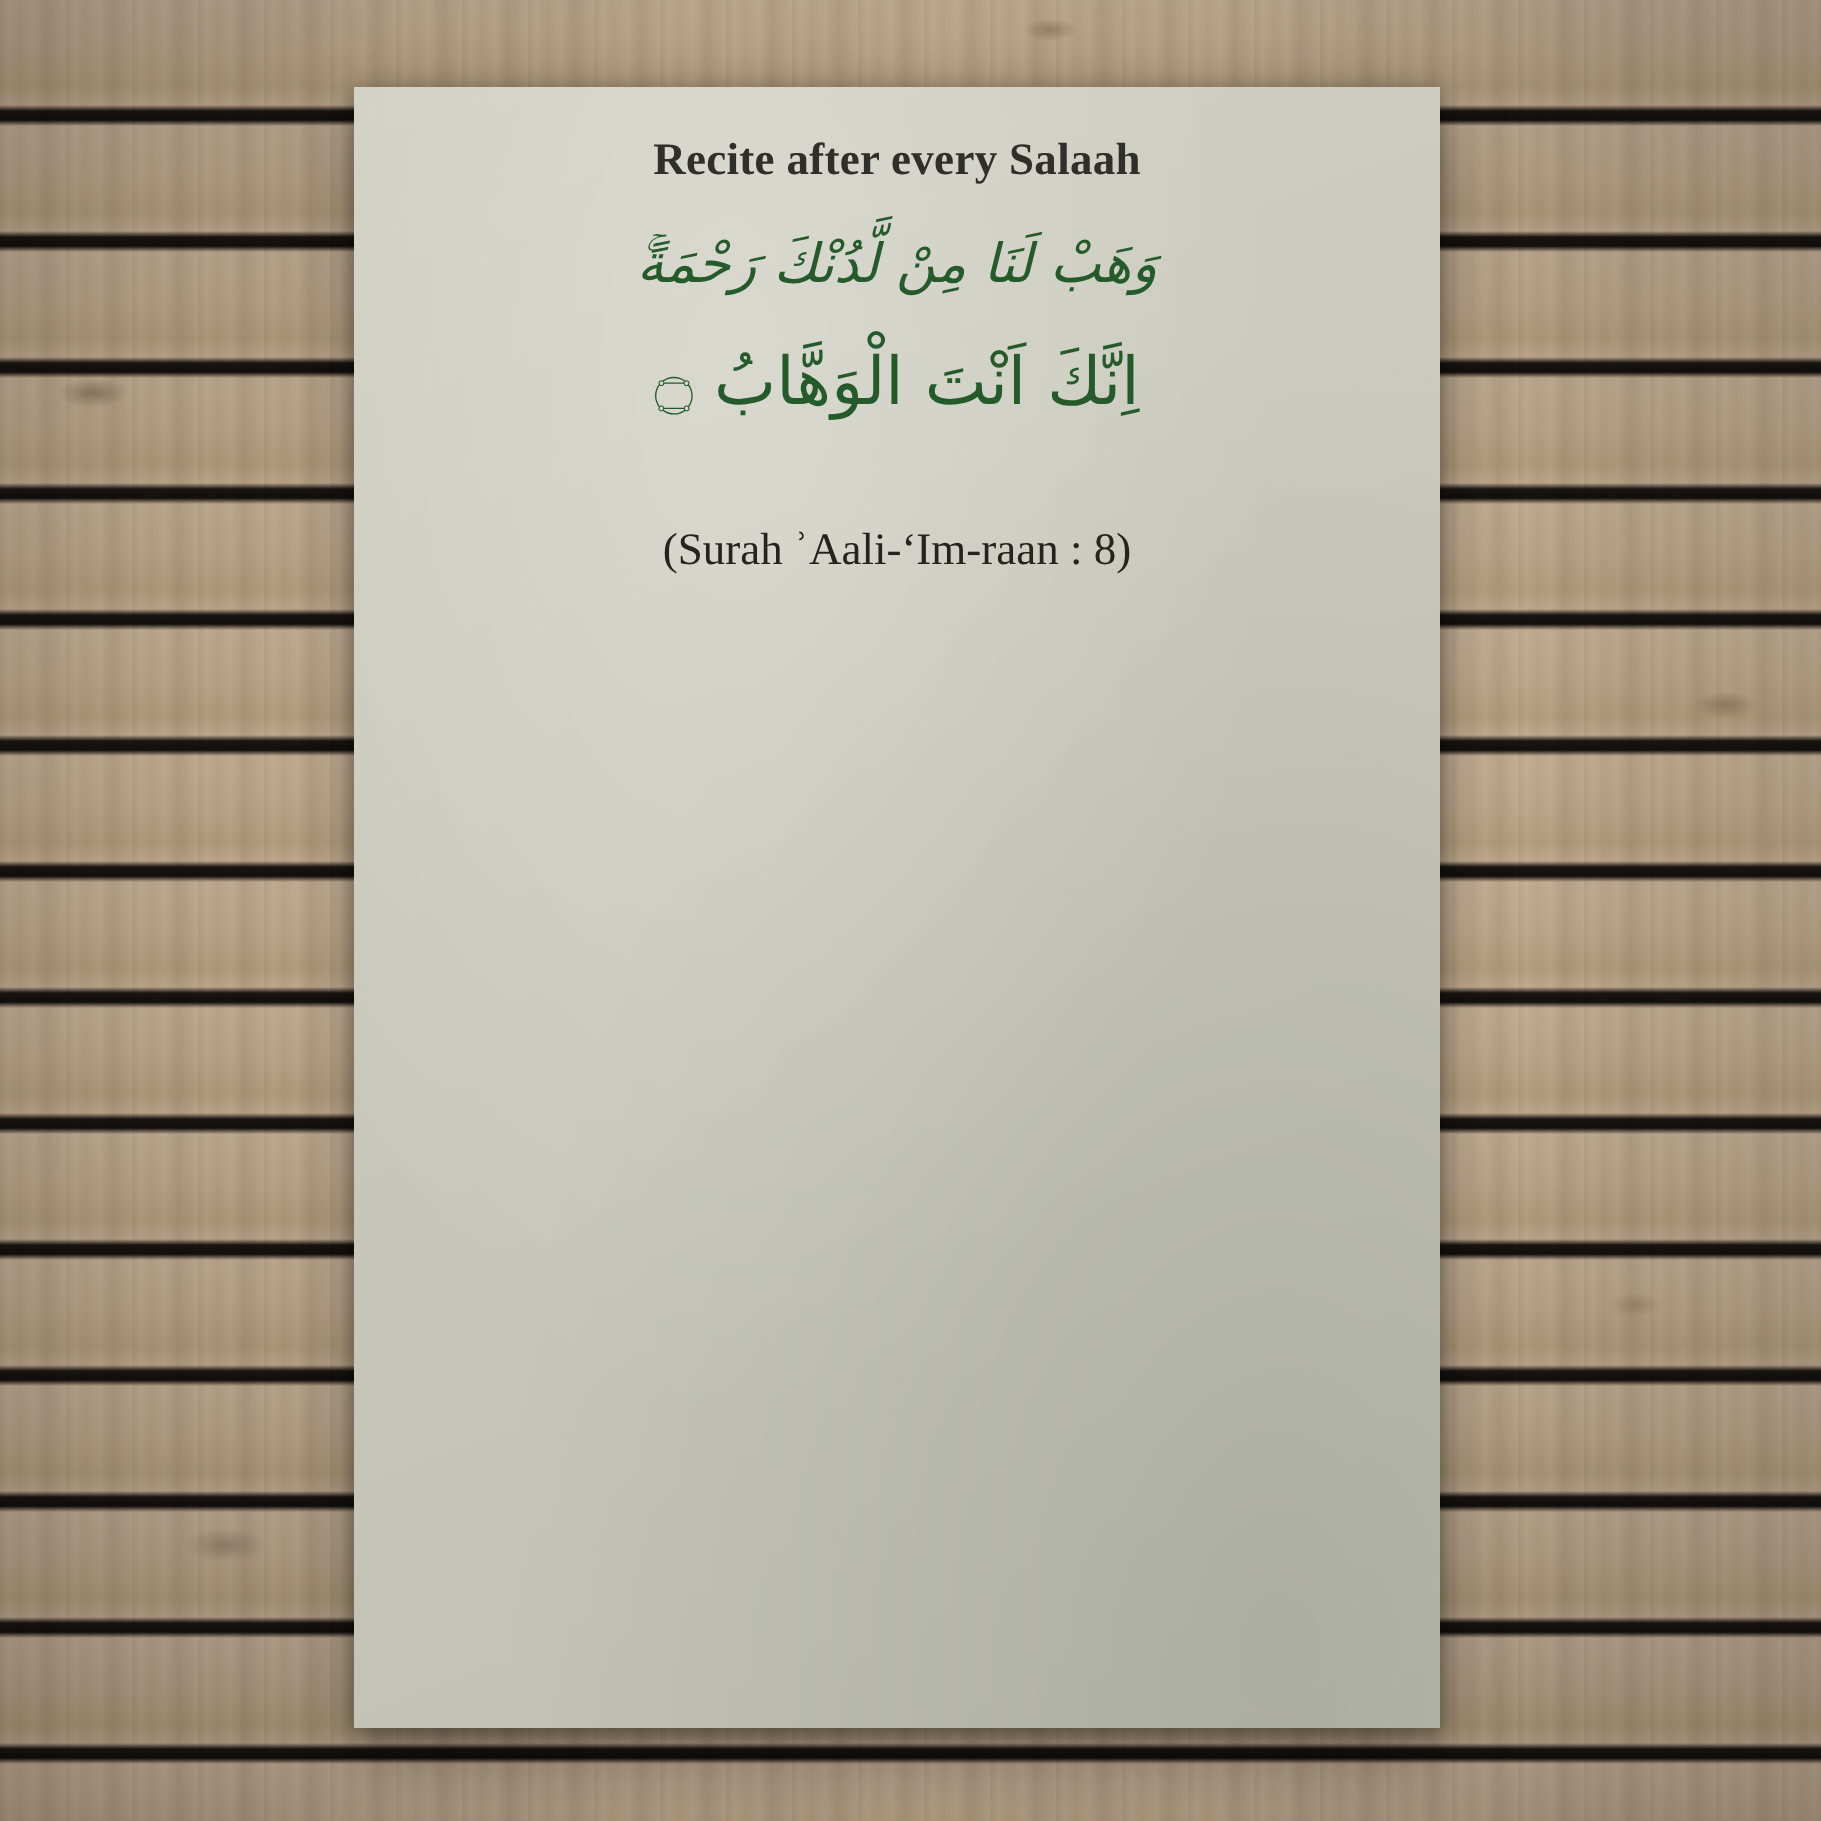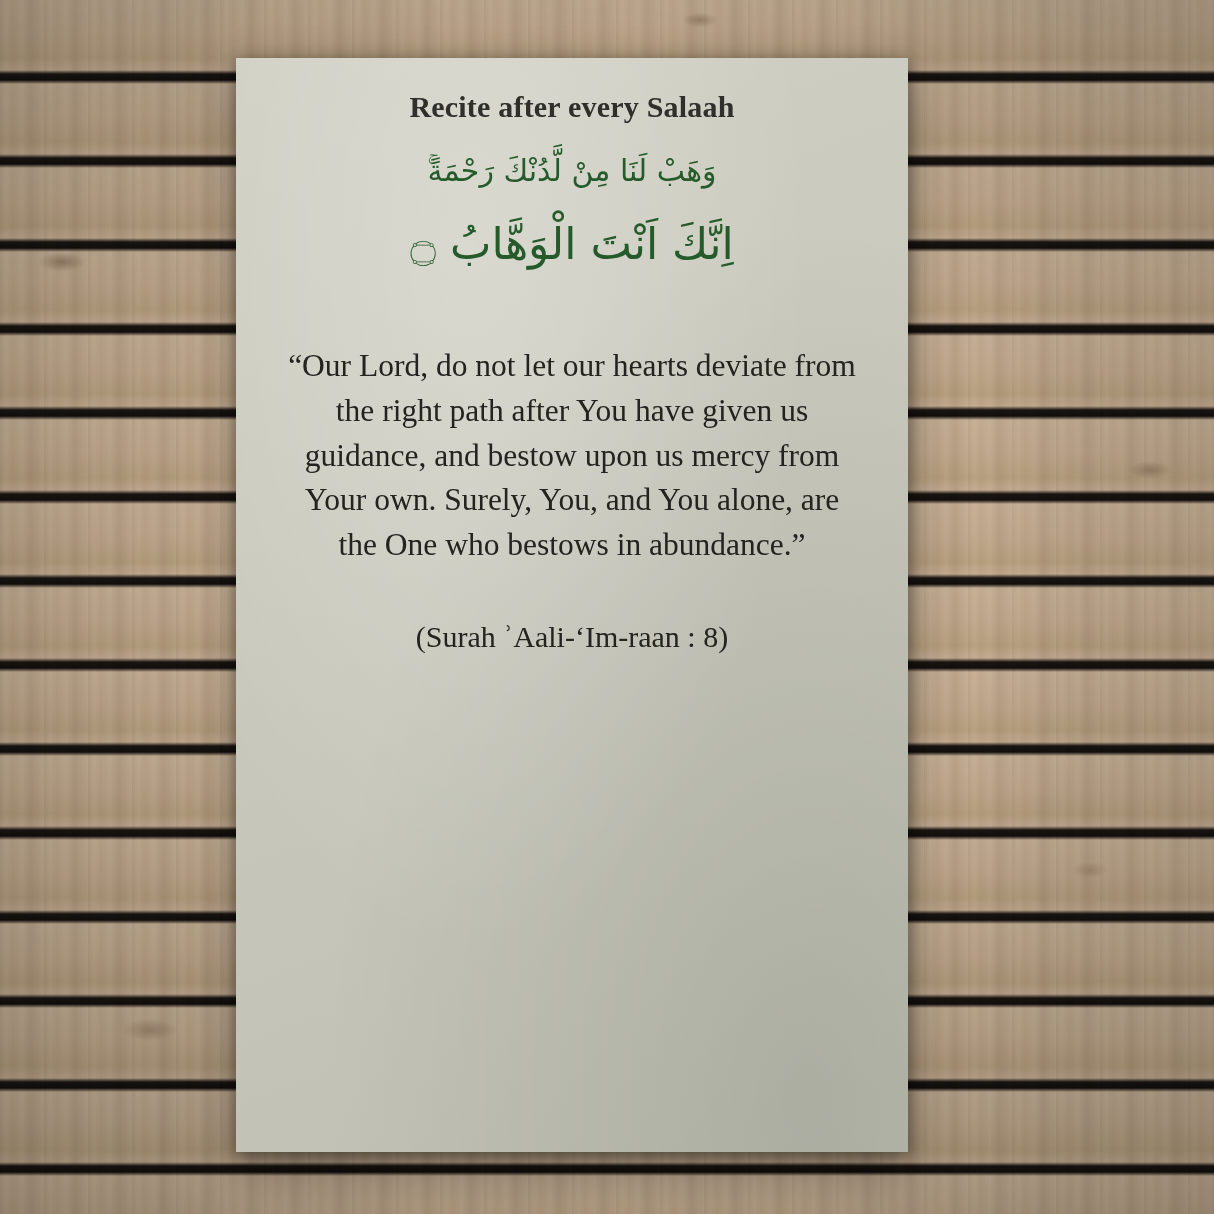--- a/index.html
+++ b/index.html
@@ -77,21 +77,21 @@
     position: absolute;
     inset: 0;
     background: radial-gradient(ellipse at 50% 45%, rgba(0,0,0,0) 45%, rgba(0,0,0,.22) 100%);
   }
 
   
   #poster {
     position: absolute;
     left: 236px;
     top: 58px;
-    width: 672px;
+    width: 724px;
     height: 1094px;
     background: linear-gradient(160deg, #cfcfc3 0%, #c9c9bd 40%, #c4c5b8 70%, #bfc0b3 100%);
     box-shadow:
       0 3px 14px rgba(0,0,0,.35),
       0 18px 44px rgba(0,0,0,.30);
     padding: 0;
     box-sizing: border-box;
   }
   #poster::after {
     
@@ -124,21 +124,21 @@
     color: #255b2a;
     font-family: "DejaVu Sans", sans-serif;
     line-height: 1.95;
     margin: 18px 0 6px 0;
   }
   .arabic .aline {
     display: block;
     white-space: nowrap;
   }
   .aline-1 { font-size: 44px; }
-  .aline-2 { font-size: 30px; }
+  .aline-2 { font-size: 36px; font-style: italic; }
   .aline-3 { font-size: 44px; }
 
   .translit {
     color: #4b5f7d;
     font-size: 31px;
     line-height: 1.38;
     margin: 34px 42px 0 42px;
   }
 
   .translation {
@@ -167,19 +167,18 @@
     <div class="poster-inner">
 
       <div class="heading">Recite after every Salaah</div>
 
       <div class="arabic">
         <span class="aline aline-2">وَهَبْ لَنَا مِنْ لَّدُنْكَ رَحْمَةً‌ۚ</span>
         <span class="aline aline-3">اِنَّكَ اَنْتَ الْوَهَّابُ ۝</span>
       </div>
 
 
-      <div class="translation">“Our Lord, do not let our hearts deviate from the right path after You have given us guidance, and bestow upon us mercy from Your own. Surely, You, and You alone, are the One who bestows in abundance.”</div>
 
       <div class="reference">(Surah ʾAali-‘Im-raan : 8)</div>
 
     </div>
   </div>
 </div>
 
 </body></html>

